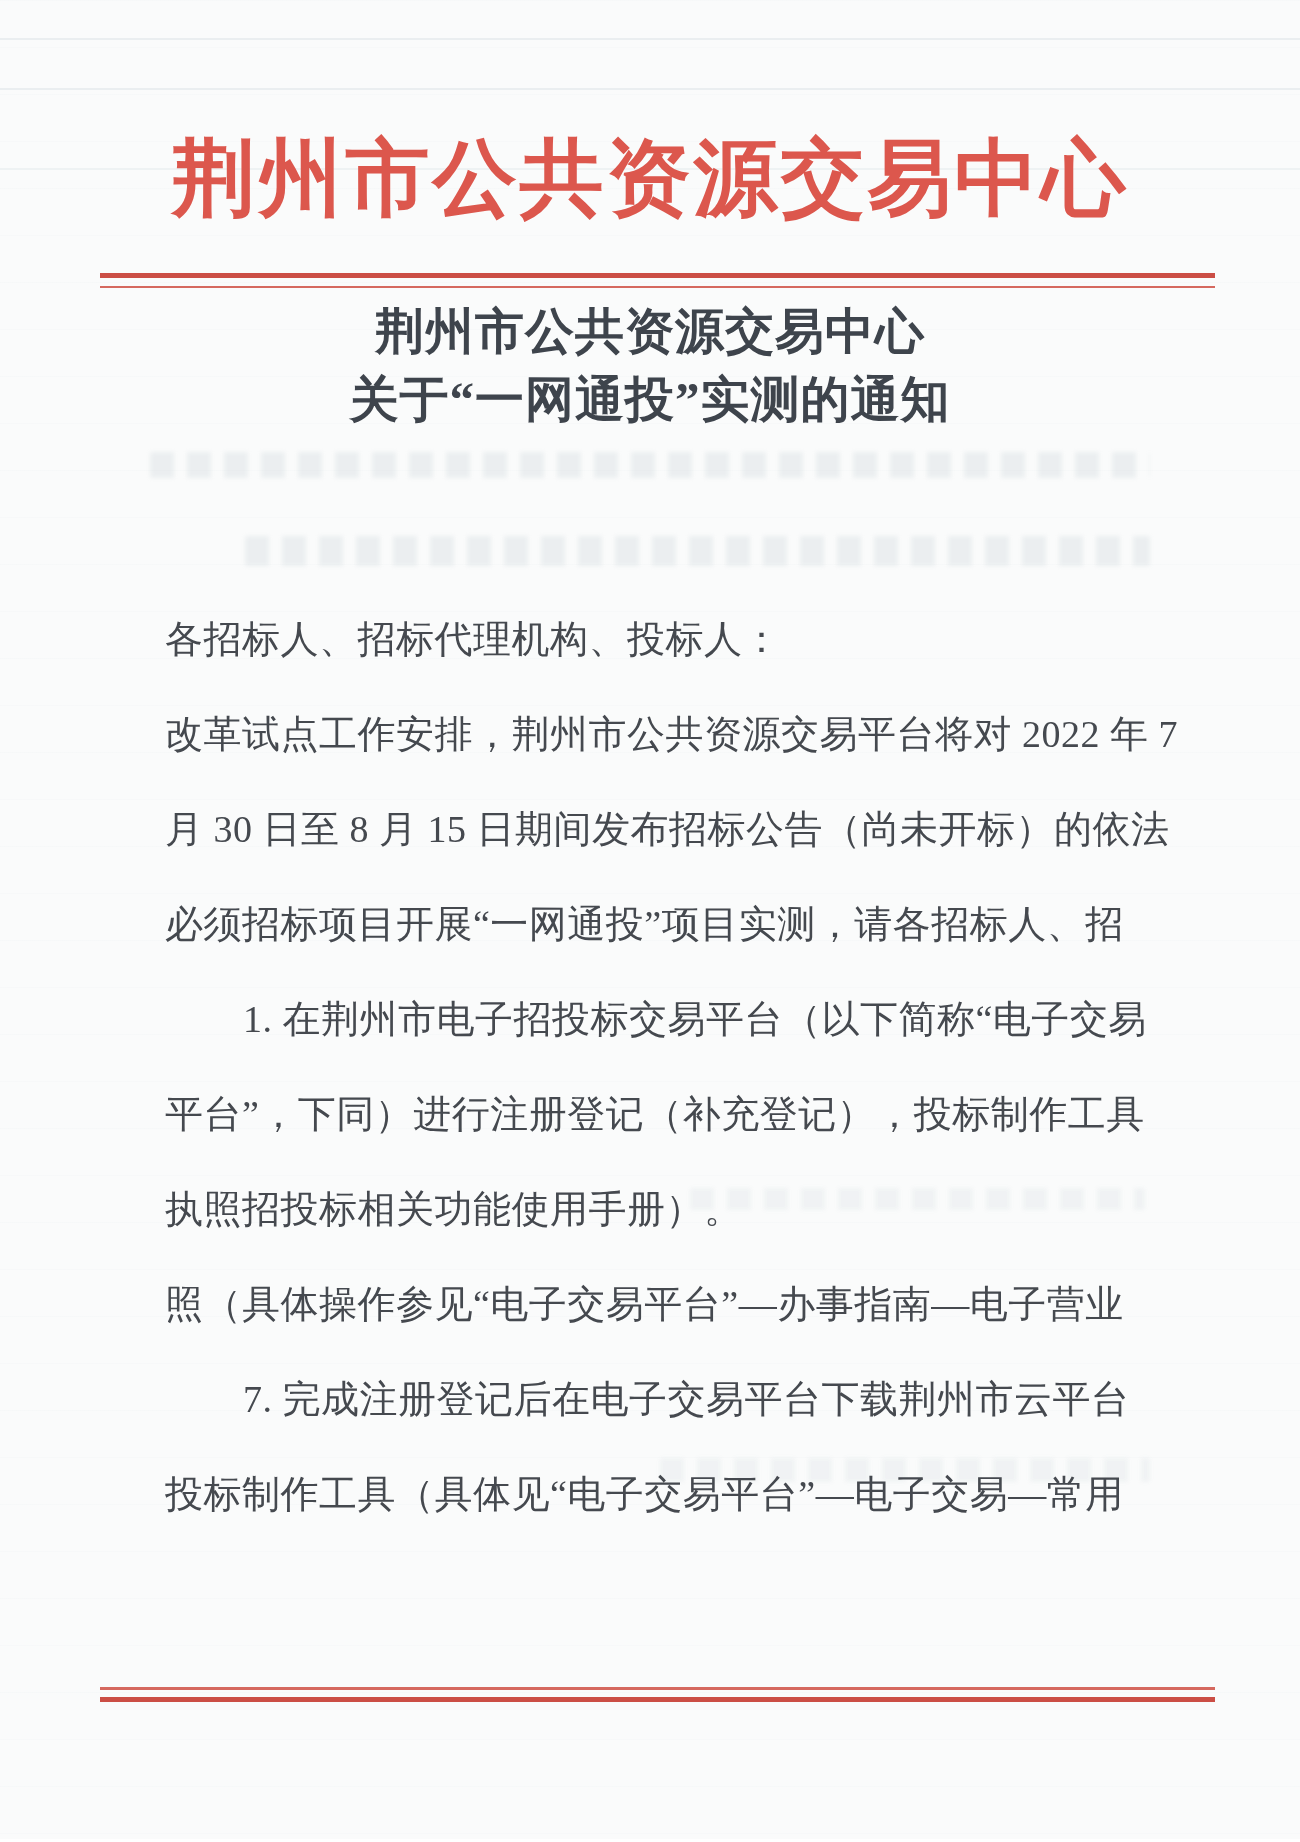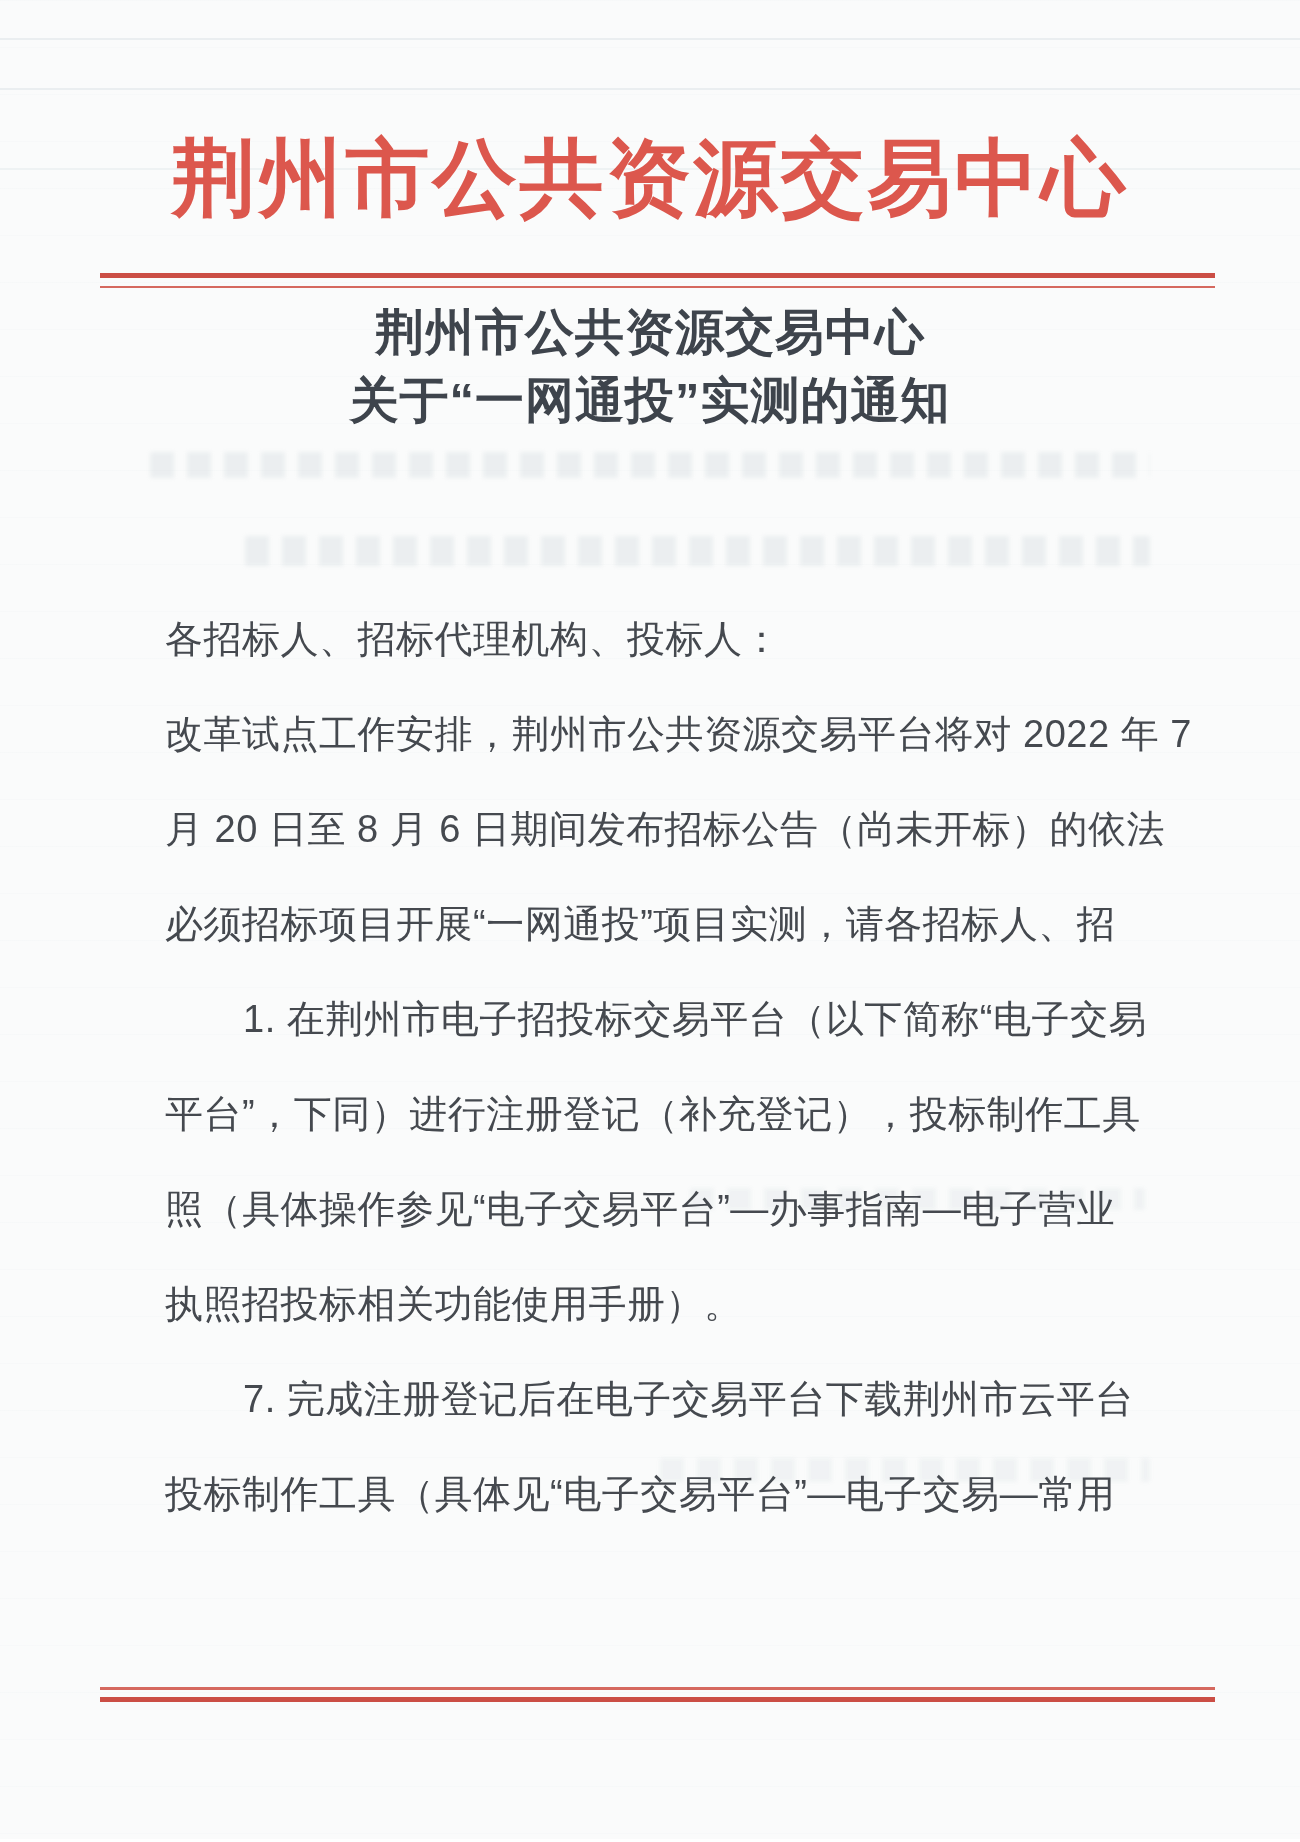--- a/index.html
+++ b/index.html
@@ -8,21 +8,21 @@
     background: #ffffff;
   }
   .page {
     position: relative;
     width: 1300px;
     height: 1839px;
     background: #fafbfb;
     background-image: repeating-linear-gradient(180deg,
       rgba(205,215,222,0.07) 0 1px, transparent 1px 47px);
     overflow: hidden;
-    font-family: Liberation Sans, sans-serif;
+    font-family: Liberation Serif, serif;
   }
 
   
   .scan-streak {
     position: absolute;
     left: 0;
     width: 100%;
     height: 2px;
     background: rgba(198,208,214,0.30);
   }
@@ -137,32 +137,32 @@
   <div class="ghost-band ghost-3"></div>
   <div class="ghost-band ghost-4"></div>
 
   <div class="body-text">
 
       <div class="body-line">各招标人、招标代理机构、投标人：</div>
 
 
       <div class="body-line">改革试点工作安排，荆州市公共资源交易平台将对 2022 年 7</div>
 
-      <div class="body-line">月 20 日至 8 月 6 日期间发布招标公告（尚未开标）的依法</div>
+      <div class="body-line">月 30 日至 8 月 15 日期间发布招标公告（尚未开标）的依法</div>
 
       <div class="body-line">必须招标项目开展“一网通投”项目实测，请各招标人、招</div>
 
 
       <div class="body-line indent">1. 在荆州市电子招投标交易平台（以下简称“电子交易</div>
 
       <div class="body-line">平台”，下同）进行注册登记（补充登记），投标制作工具</div>
 
+      <div class="body-line">执照招投标相关功能使用手册）。</div>
+
       <div class="body-line">照（具体操作参见“电子交易平台”—办事指南—电子营业</div>
-
-      <div class="body-line">执照招投标相关功能使用手册）。</div>
 
       <div class="body-line indent">7. 完成注册登记后在电子交易平台下载荆州市云平台</div>
 
       <div class="body-line">投标制作工具（具体见“电子交易平台”—电子交易—常用</div>
     </div>
 
   <div class="red-rule-bottom"></div>
 
 </div>
 

